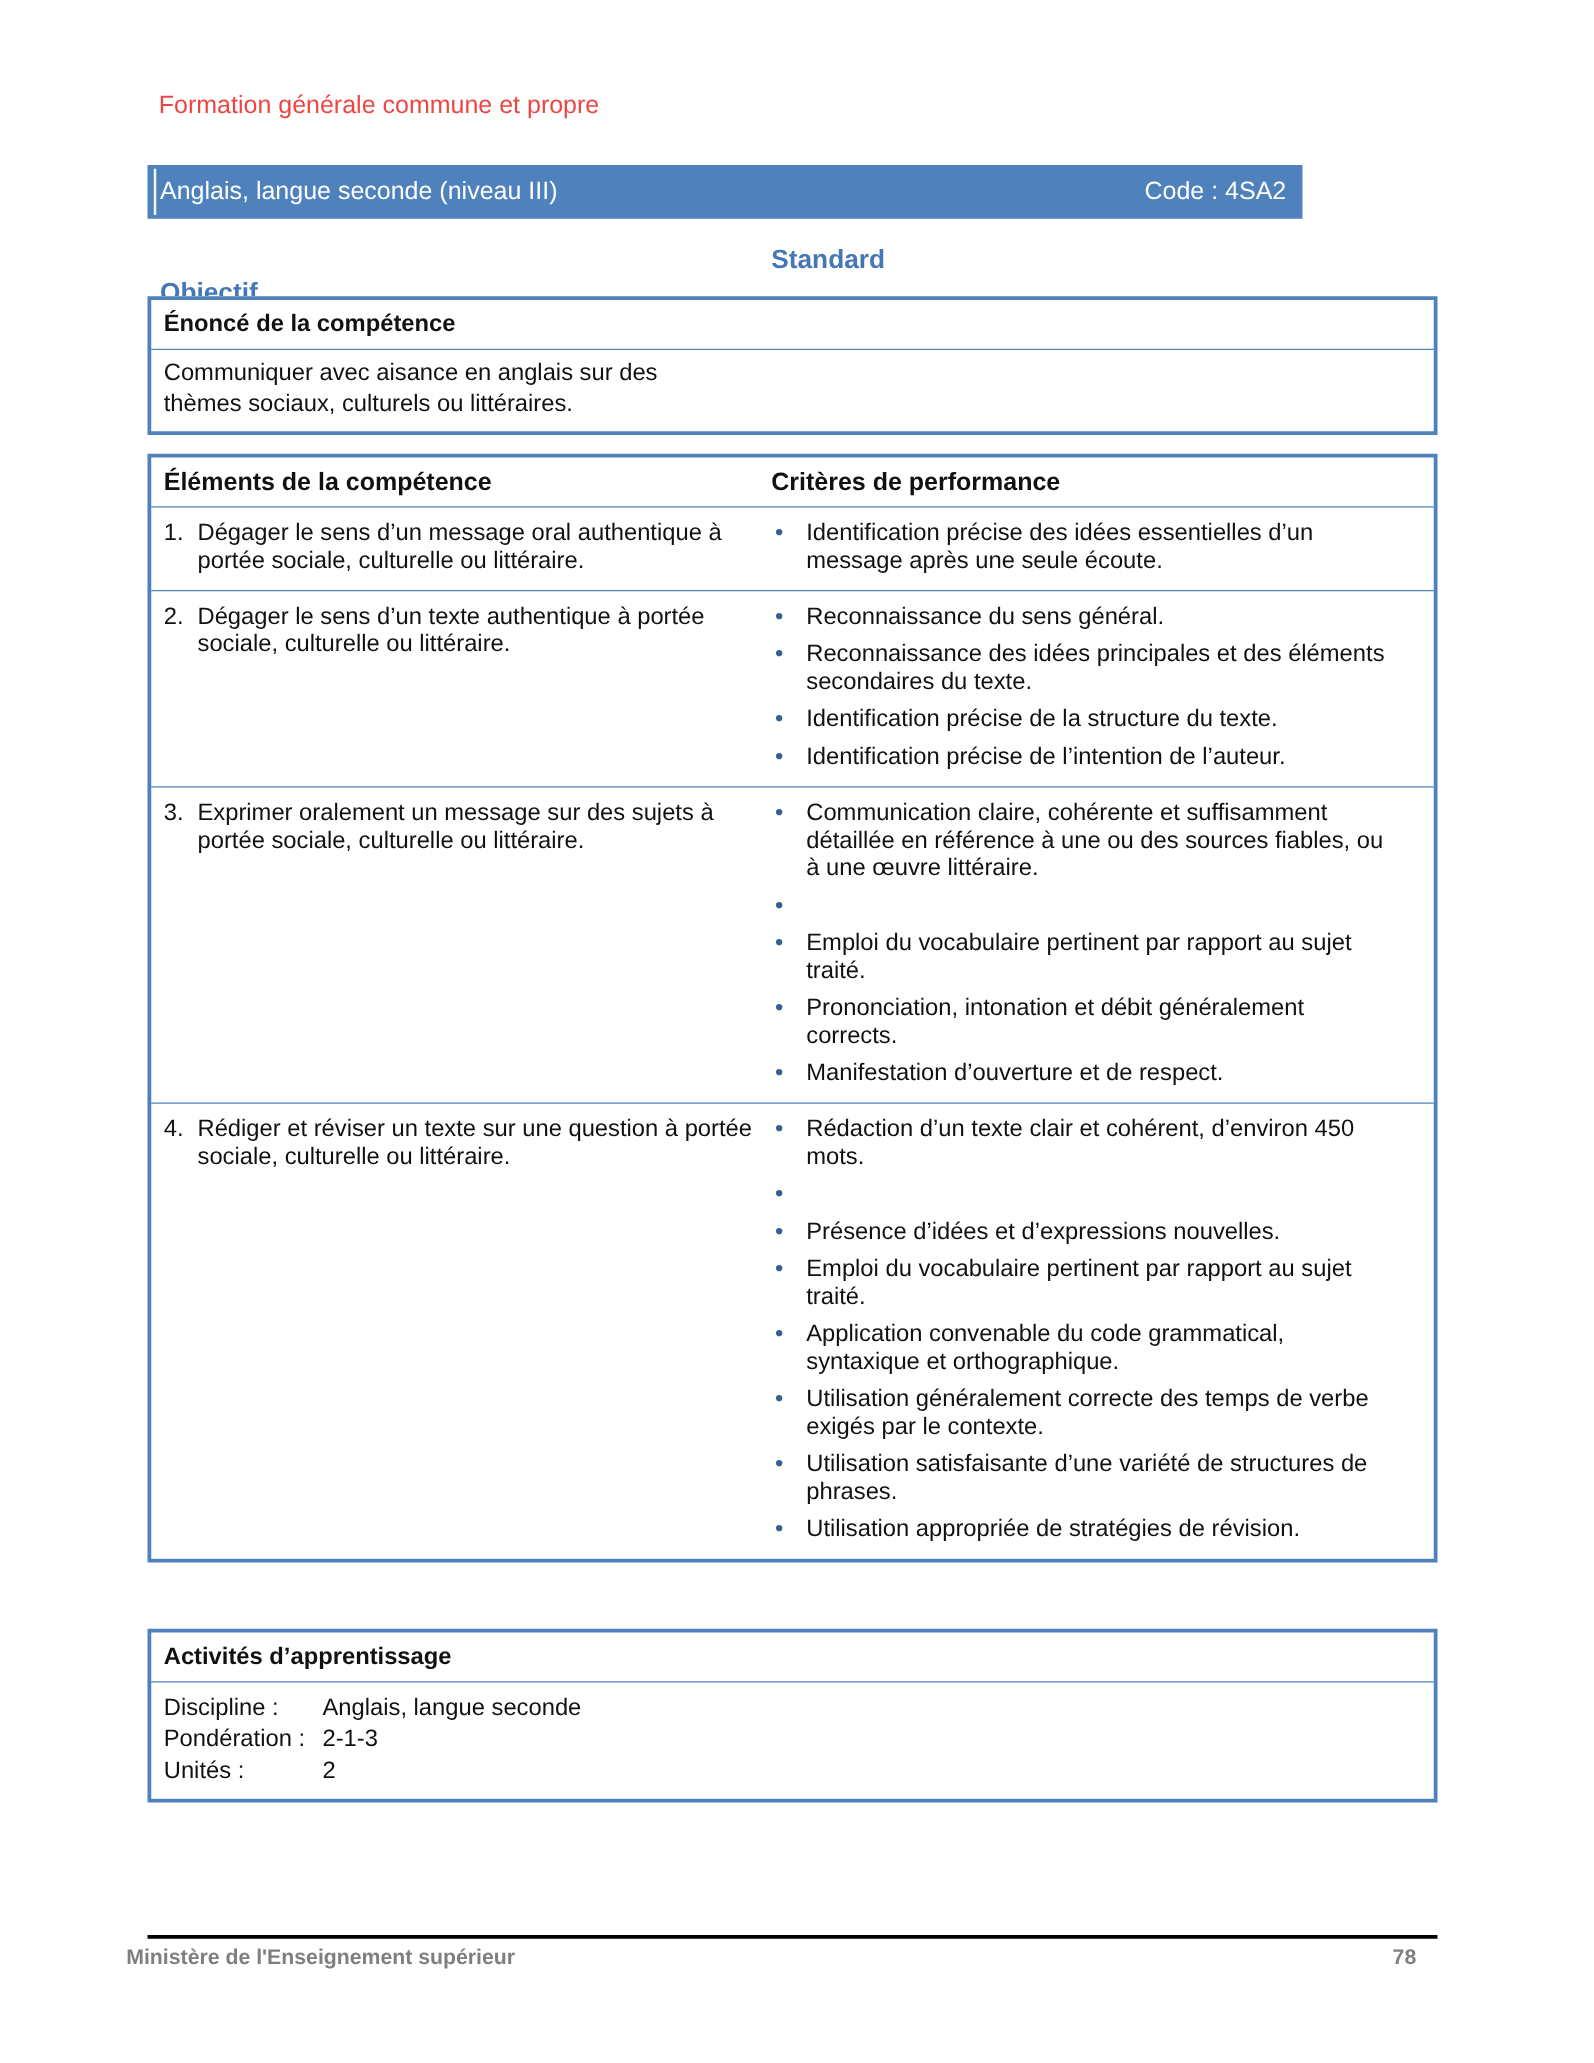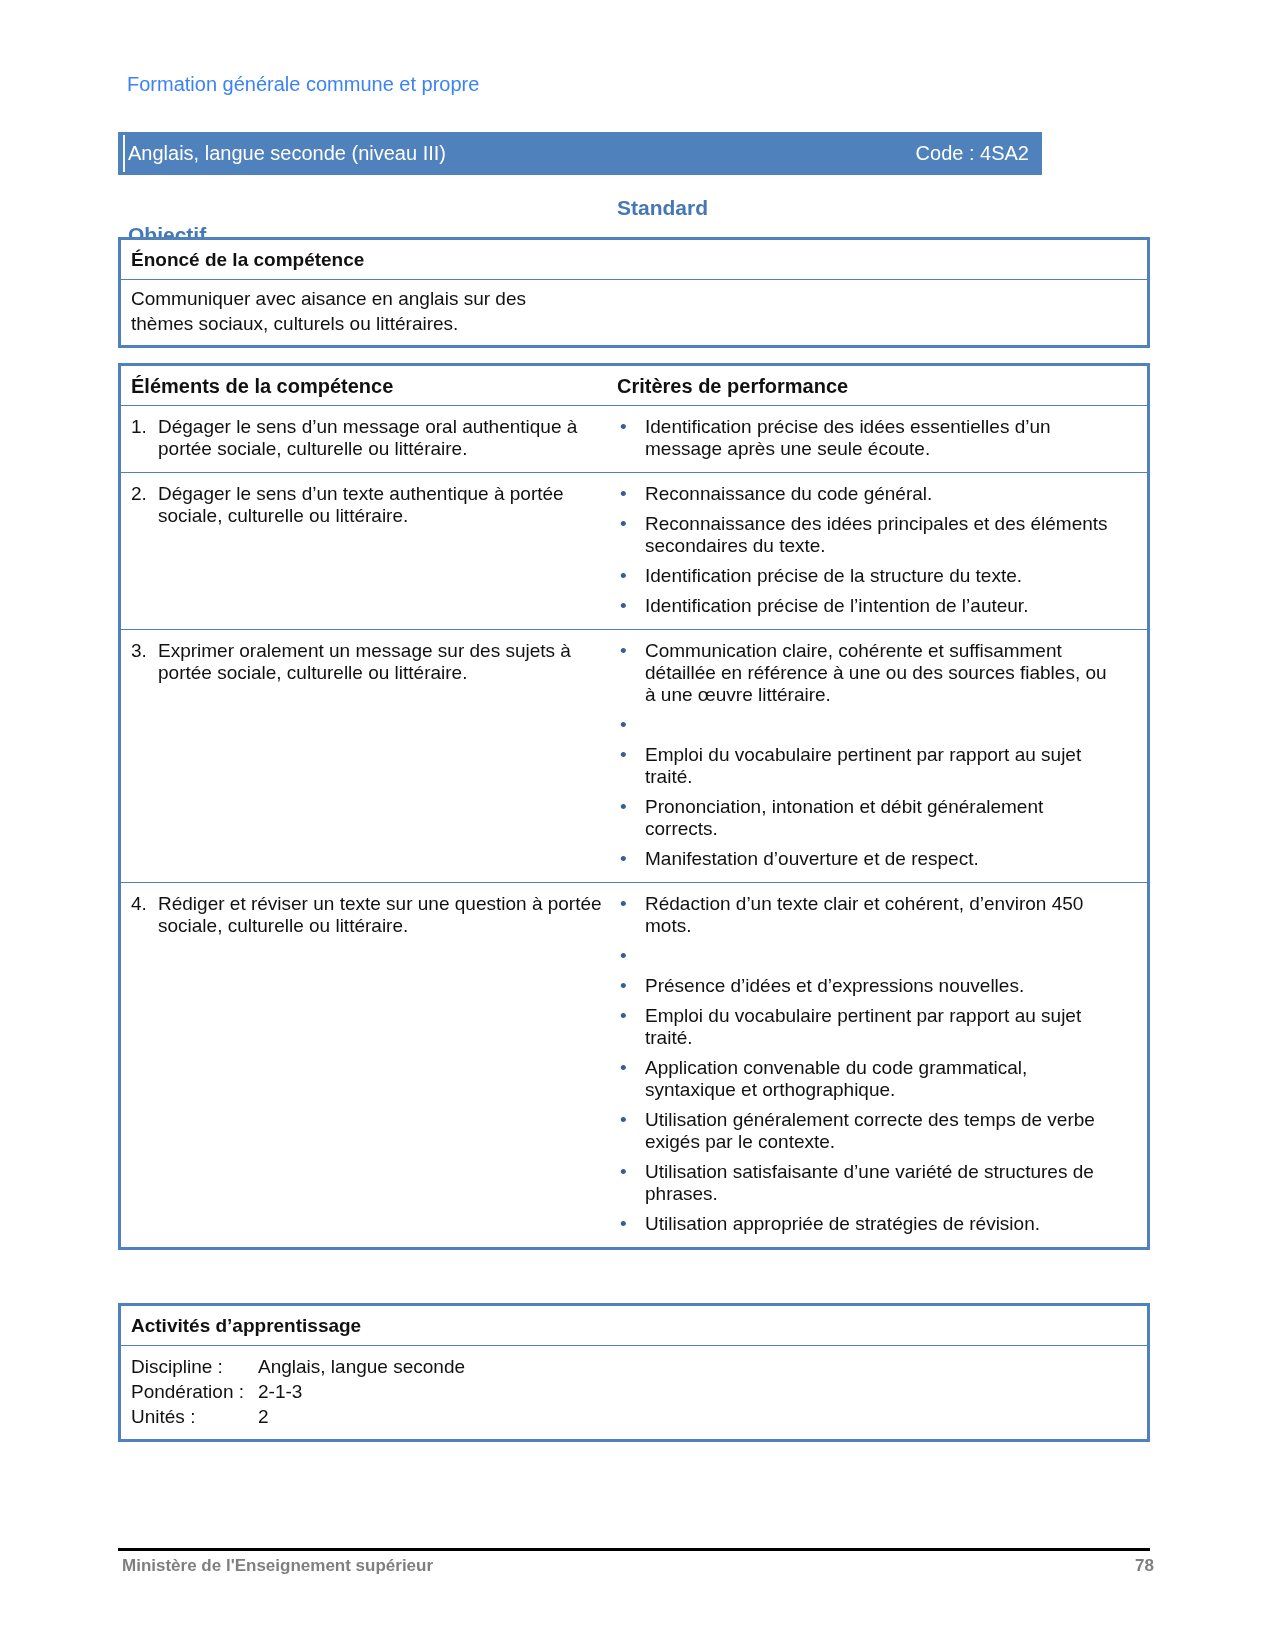--- a/index.html
+++ b/index.html
@@ -14,21 +14,21 @@
     position:relative;
     width:1275px;height:1650px;
     background:#ffffff;
     font-family:"Liberation Sans", sans-serif;
     color:var(--ink);
     overflow:hidden;
   }
   
   .eyebrow{
     position:absolute;left:127px;top:72px;
-    font-size:20px;line-height:24px;color:#3b82f6;
+    font-size:20px;line-height:24px;color:#ef4444;
   }
   
   .banner{
     position:absolute;left:118px;top:132px;width:924px;height:43px;
     background:var(--accent);color:#ffffff;
     display:flex;align-items:center;justify-content:space-between;
     padding:0 13px 0 10px;font-size:20px;
   }
   .banner::before{
     content:"";position:absolute;left:5px;top:3px;bottom:3px;width:2px;
@@ -89,21 +89,21 @@
   
   .activites{top:1303px;}
   .activites .box-body{padding:8px 10px 10px 10px;font-size:19px;line-height:25px;}
   .act-row{display:grid;grid-template-columns:127px 1fr;}
   
   .footer-rule{
     position:absolute;left:118px;top:1548px;width:1032px;height:3px;
     background:#000000;
   }
   .footer-line{
-    position:absolute;left:122px;top:1556px;width:1032px;
+    position:absolute;left:101px;top:1556px;width:1032px;
     display:flex;justify-content:space-between;
     font-size:17px;font-weight:bold;color:var(--footer-gray);
   }
 </style>
 </head>
 <body>
 
 <div class="page">
 
   <div class="eyebrow">Formation générale commune et propre</div>
@@ -143,21 +143,21 @@
   </div>
 
   <div class="comp-row">
     <div class="el-cell">
       <span class="el-num">2.</span>
       <span class="el-text">Dégager le sens d’un texte authentique à portée sociale, culturelle ou littéraire.</span>
     </div>
     <ul class="criteria-list">
             <li>
               <span class="bullet">•</span>
-              <span class="crit-text">Reconnaissance du code général.</span>
+              <span class="crit-text">Reconnaissance du sens général.</span>
             </li>
             <li>
               <span class="bullet">•</span>
               <span class="crit-text">Reconnaissance des idées principales et des éléments secondaires du texte.</span>
             </li>
             <li>
               <span class="bullet">•</span>
               <span class="crit-text">Identification précise de la structure du texte.</span>
             </li>
             <li>

